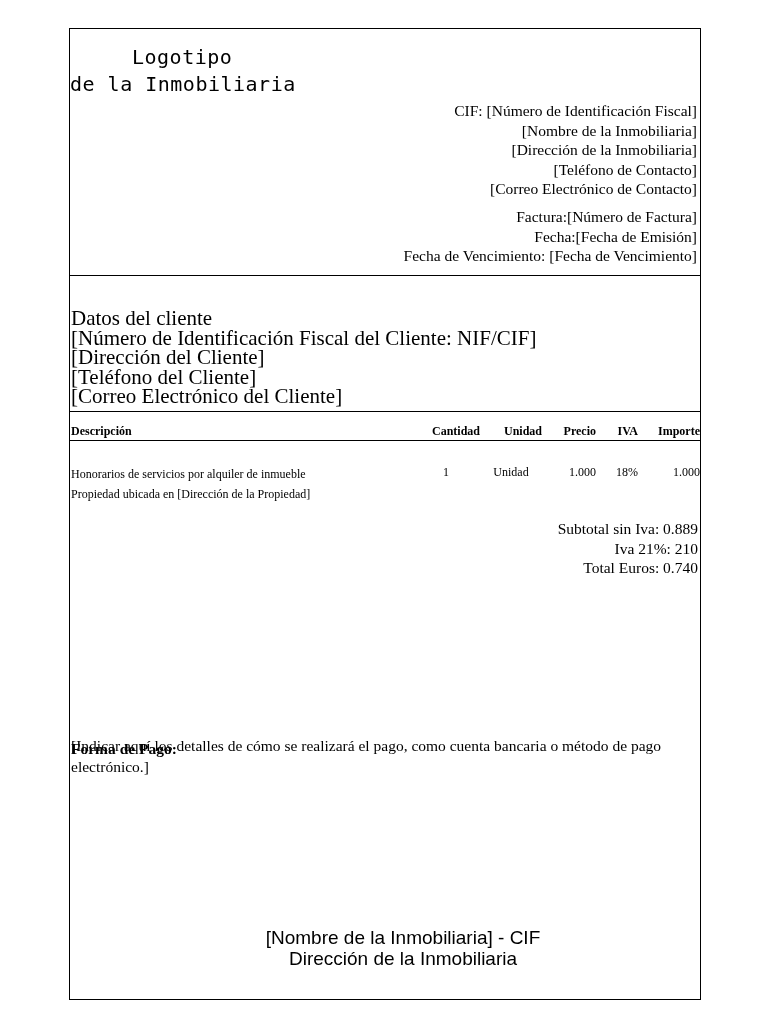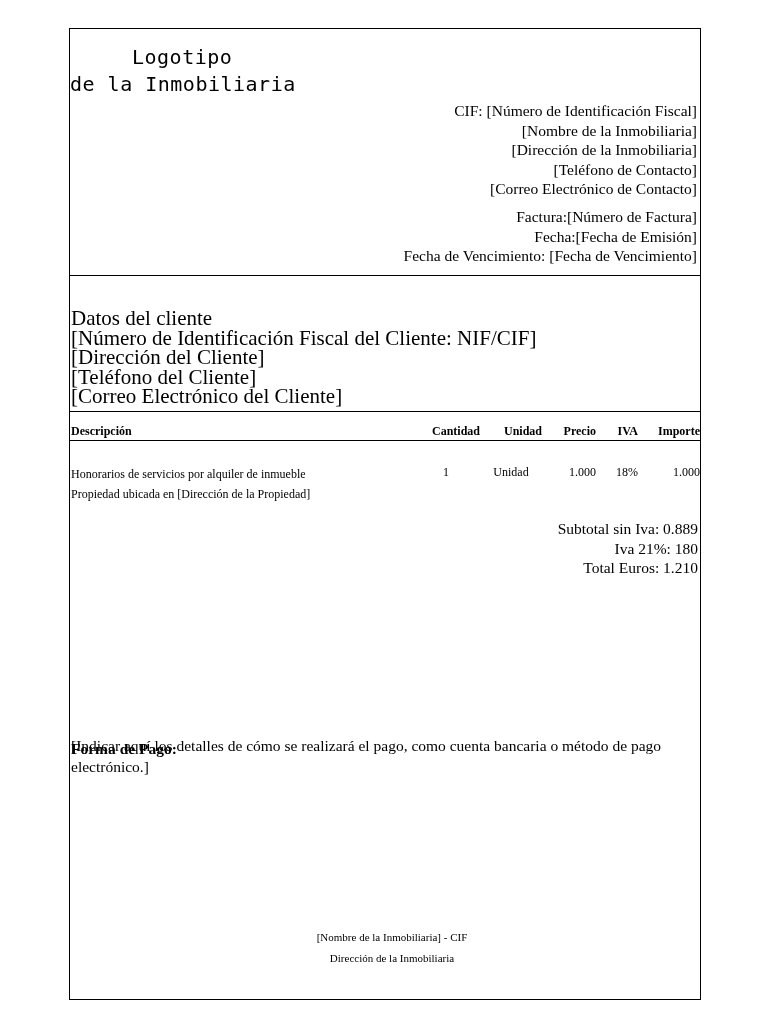--- a/index.html
+++ b/index.html
@@ -202,26 +202,26 @@
     left: 1px;
     top: 706px;
     width: 605px;
     font-size: 15.5px;
     line-height: 21px;
   }
 
   
   .footer {
     position: absolute;
-    left: 7px;
+    left: 18px;
     top: 898px;
     width: 630px;
     text-align: center;
-    font-family: Liberation Serif, serif;
-    font-size: 11px;
+    font-family: Liberation Sans, sans-serif;
+    font-size: 19px;
     line-height: 21px;
   }
 </style>
 </head>
 <body>
 
 <div class="page">
 
   <div class="frame-top"></div>
   <div class="frame-left"></div>
@@ -282,22 +282,22 @@
           <td style="text-align:center;">Unidad</td>
           <td>1.000</td>
           <td>18%</td>
           <td>1.000</td>
         </tr>
       </tbody>
     </table>
 
     <div class="totals">
       <div>Subtotal sin Iva: 0.889</div>
-      <div>Iva 21%: 180</div>
-      <div>Total Euros: 1.210</div>
+      <div>Iva 21%: 210</div>
+      <div>Total Euros: 0.740</div>
     </div>
 
     <div class="pay-title">Forma de Pago:</div>
     <div class="pay-text">[Indicar aquí los detalles de cómo se realizará el pago, como cuenta bancaria o método de pago electrónico.]</div>
 
     <div class="footer">
       <div>[Nombre de la Inmobiliaria]  - CIF</div>
       <div>Dirección de la Inmobiliaria</div>
     </div>
 

